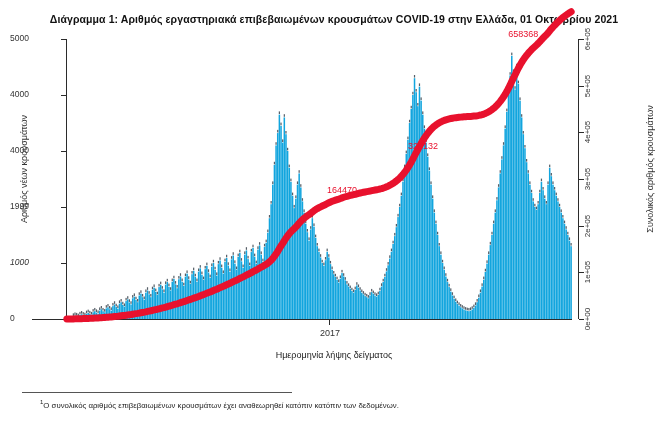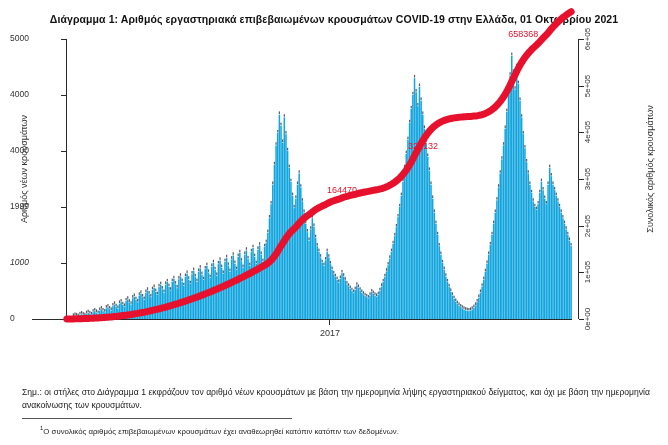--- a/index.html
+++ b/index.html
@@ -721,19 +721,19 @@
     </svg>
 
   <div id="annotations">
       <div class="annot" style="left: 326.909px; top: 150.808px;">164470</div>
       <div class="annot" style="left: 408px; top: 106.519px;">329132</div>
       <div class="annot" style="left: 508.212px; top: -4.62539px;">658368</div>
     </div>
 
   <div id="xtick-2021"></div>
   <div id="xtick-2021-label">2017</div>
+  <div id="xlabel">Ημερομηνία λήψης δείγματος</div>
 </div>
 
 <div id="footnotes">
-  <div id="note-main">Σημ.: οι στήλες στο Διάγραμμα 1 εκφράζουν τον αριθμό νέων κρουσμάτων με βάση την ημερομηνία λήψης εργαστηριακού δείγματος, και όχι με βάση την ημερομηνία ανακοίνωσης των κρουσμάτων.</div>
   <div id="note-rule"></div>
   <div id="note-foot"><sup>1</sup><span>Ο συνολικός αριθμός επιβεβαιωμένων κρουσμάτων έχει αναθεωρηθεί κατόπιν κατόπιν των δεδομένων.</span></div>
 </div>
 
 </body></html>

